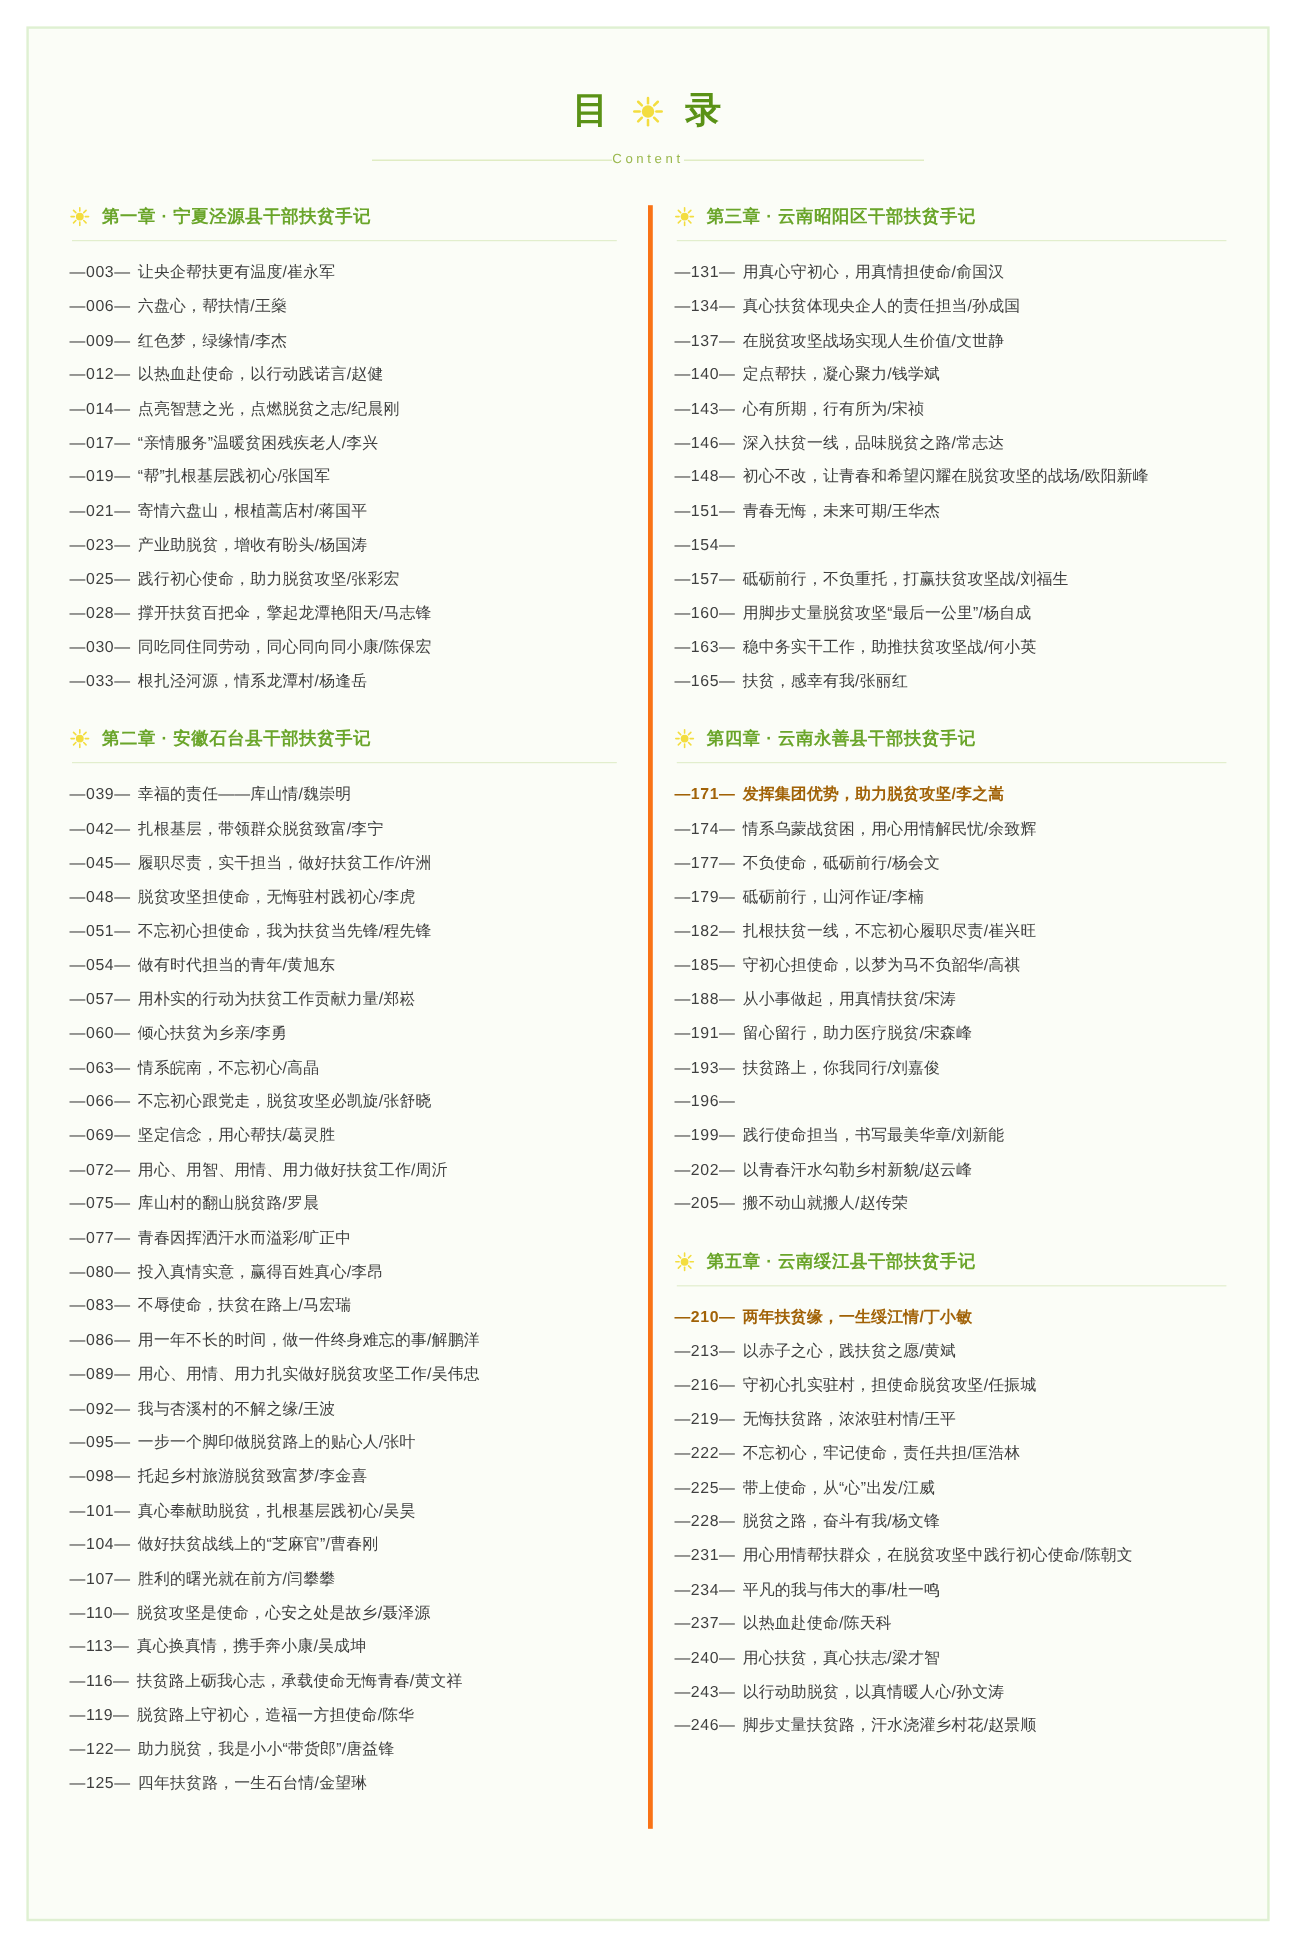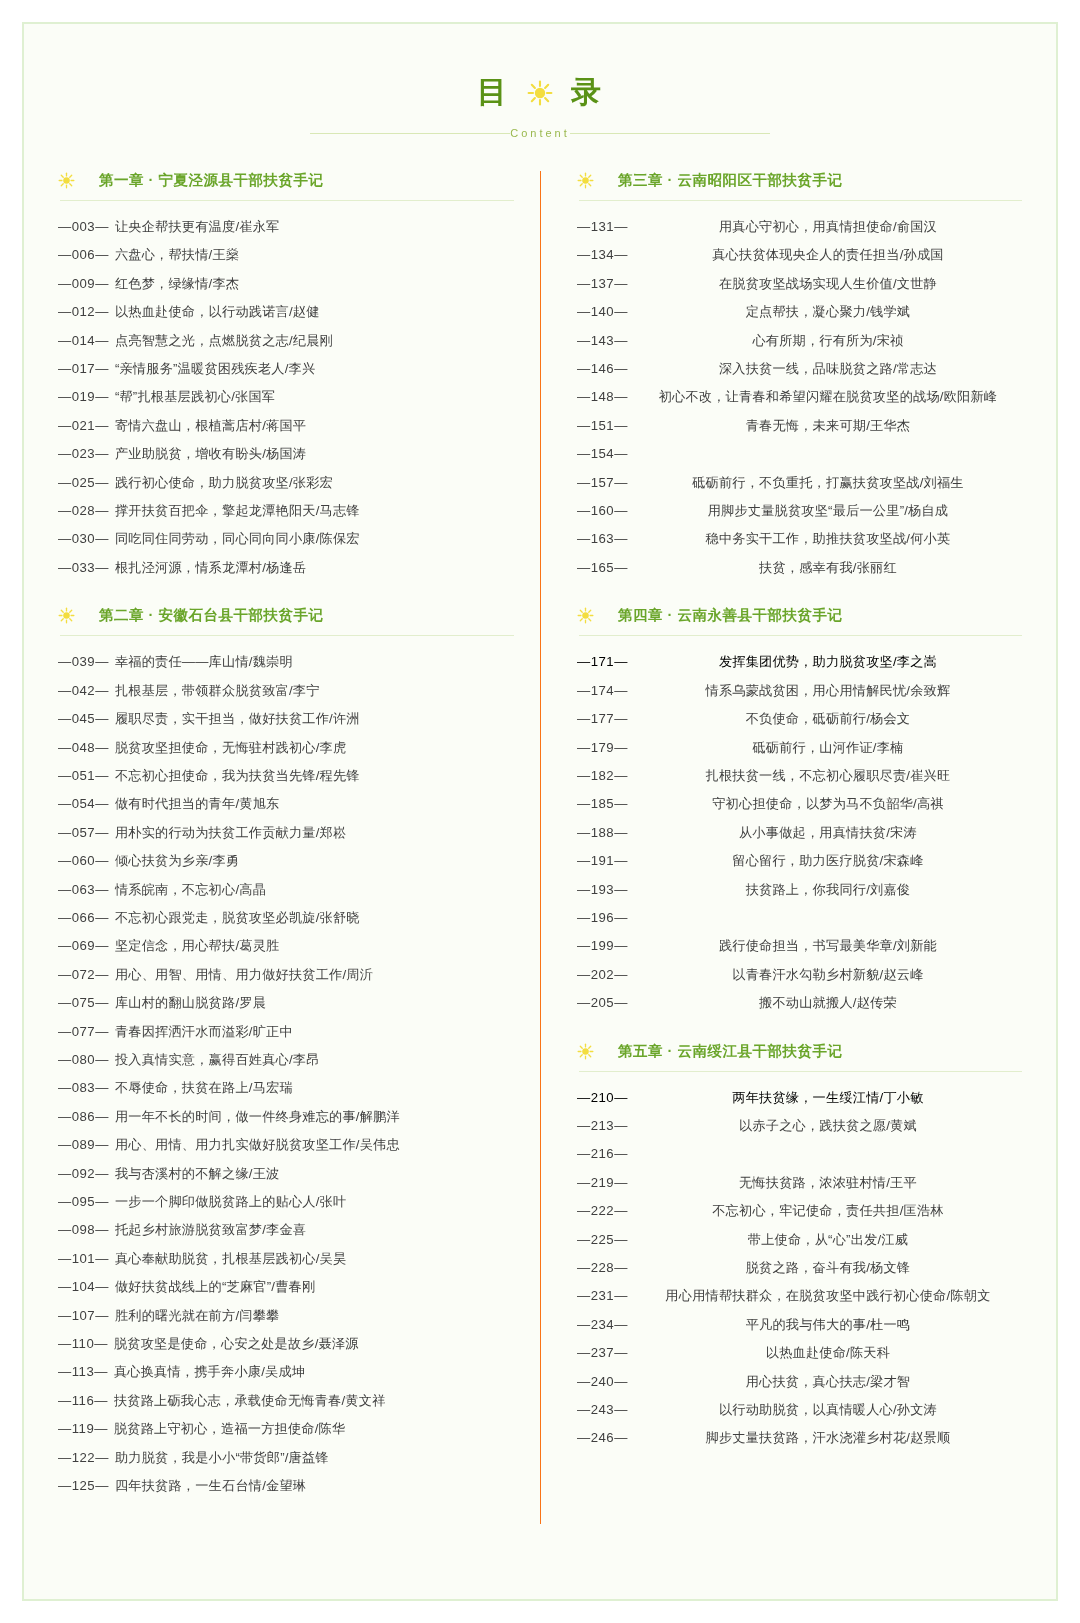--- a/index.html
+++ b/index.html
@@ -73,29 +73,29 @@
   
   .columns {
     display: flex;
     margin-top: 32px;
   }
   .col {
     width: 50%;
     box-sizing: border-box;
   }
   .col-left { padding-right: 26px; }
-  .col-right { padding-left: 36px; border-left: 1px solid #f97316; text-align: center; }
+  .col-right { padding-left: 18px; border-left: 4px solid #f97316; }
 
   .chapter {
     margin-bottom: 24px;
   }
   .chapter-head {
     display: flex;
     align-items: center;
-    gap: 24px;
+    gap: 10px;
     margin-bottom: 8px;
   }
   .chapter-title {
     font-size: 14.5px;
     font-weight: bold;
     color: #6aa52a;
     letter-spacing: 0.5px;
   }
   .chapter-rule {
     height: 1px;
@@ -115,22 +115,22 @@
     color: #3f3f3f;
     letter-spacing: 0.5px;
     margin-right: 6px;
     font-family: "Liberation Sans", sans-serif;
   }
   .entry .entry-text {
     flex: 1 1 auto;
   }
   .entry.bold .page-no,
   .entry.bold .entry-text {
-    font-weight: normal;
-    color: #000000;
+    font-weight: bold;
+    color: #a16207;
   }
 </style>
 </head>
 <body>
 
 <div class="page">
   <div class="frame">
 
     <div class="doc-header">
       <div class="title-row">
@@ -556,20 +556,21 @@
             <div class="entry bold">
               <span class="page-no">—210—</span>
               <span class="entry-text">两年扶贫缘，一生绥江情/丁小敏</span>
             </div>
             <div class="entry">
               <span class="page-no">—213—</span>
               <span class="entry-text">以赤子之心，践扶贫之愿/黄斌</span>
             </div>
             <div class="entry">
               <span class="page-no">—216—</span>
+              <span class="entry-text">守初心扎实驻村，担使命脱贫攻坚/任振城</span>
             </div>
             <div class="entry">
               <span class="page-no">—219—</span>
               <span class="entry-text">无悔扶贫路，浓浓驻村情/王平</span>
             </div>
             <div class="entry">
               <span class="page-no">—222—</span>
               <span class="entry-text">不忘初心，牢记使命，责任共担/匡浩林</span>
             </div>
             <div class="entry">

